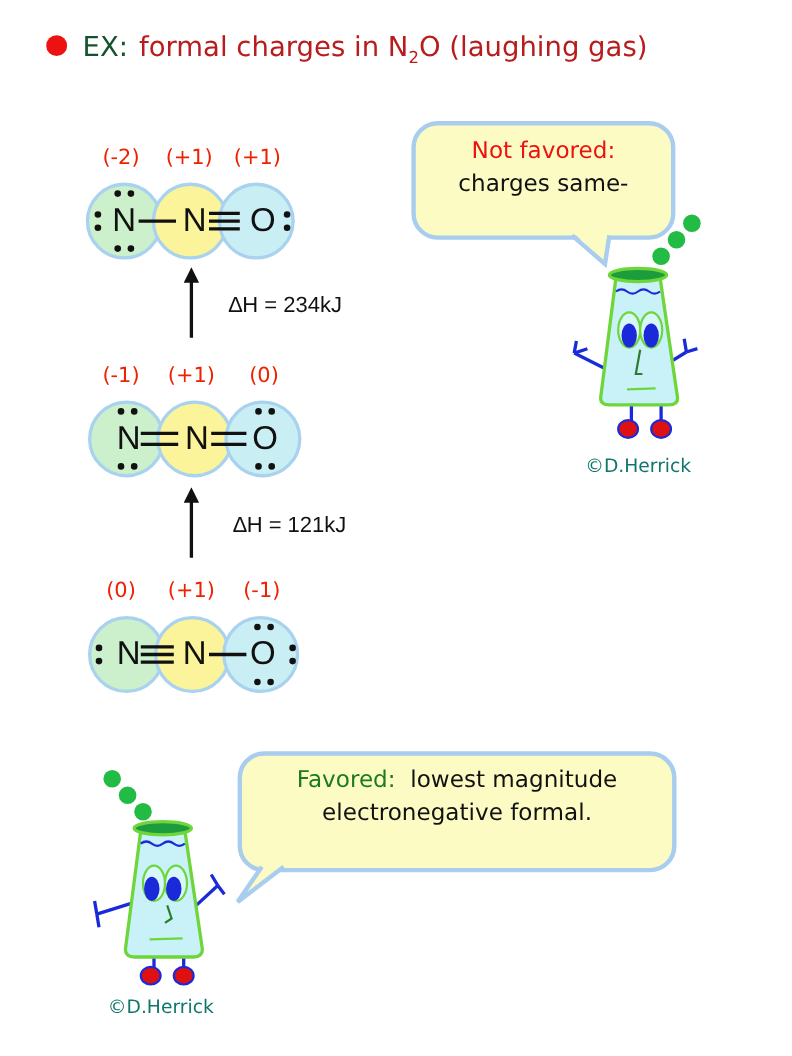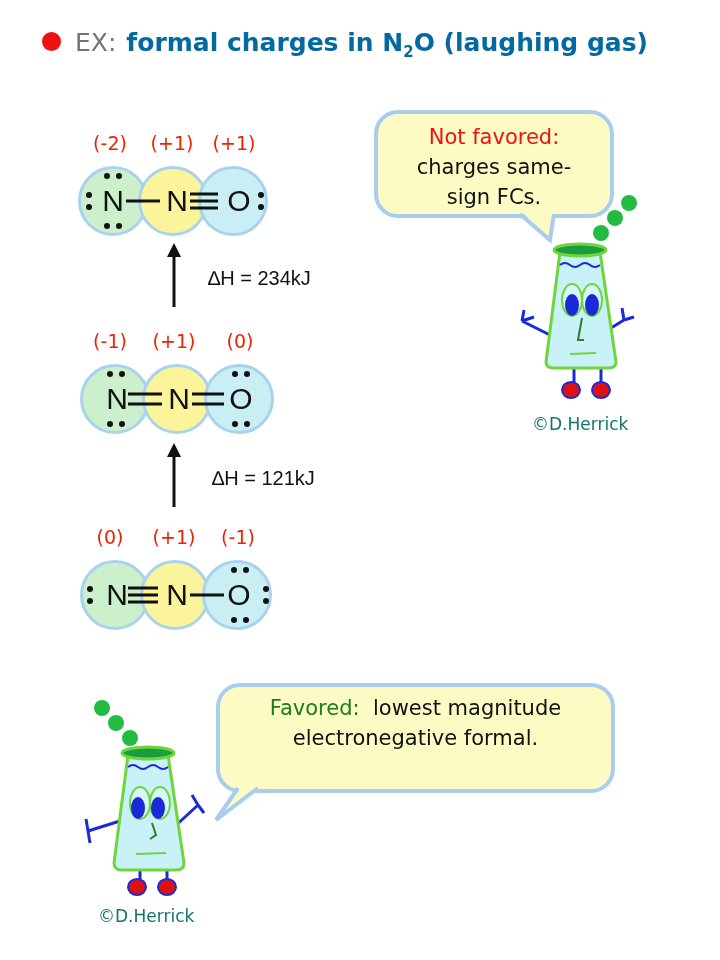--- a/index.html
+++ b/index.html
@@ -1,21 +1,21 @@
 <!DOCTYPE html>
 <html><head>
 <meta charset="utf-8">
 <style>
   html, body { margin:0; padding:0; background:#fff; }
   body { width:720px; height:960px; position:relative; overflow:hidden; font-family:"DejaVu Sans", sans-serif; }
   .abs { position:absolute; }
   .title { left:42px; top:28px; font-size:25px; white-space:nowrap; }
   .bullet { display:inline-block; width:19px; height:19px; border-radius:50%; background:#ee1111; vertical-align:middle; margin-right:14px; position:relative; top:-3px; }
-  .ex { color:#737373; }
-  .title-text { color:#0369a1; margin-left:10px;font-weight:bold; }
+  .ex { color:#14532d; }
+  .title-text { color:#b91c1c; margin-left:10px; }
   .title sub { font-size:15px; }
 
   .molecule { width:200px; height:110px; }
   .fc { position:absolute; top:0; font-size:19px; color:#ee2200; width:64px; text-align:center; }
   .atom { position:absolute; top:34px; width:64px; height:64px; border-radius:50%; }
   .a1 { left:0; background:#ccefcc; border:3px solid #a9d2ef; }
   .a2 { left:60px; background:#fbf49a; border:3px solid #a9d2ef; }
   .a3 { left:120px; background:#c9eff5; border:3px solid #a9d2ef; }
   .sym { position:absolute; top:34px; width:70px; height:70px; font-family:"Liberation Sans", sans-serif; font-size:30px; line-height:70px; text-align:center; color:#111; }
   .bondsvg { position:absolute; left:0; top:34px; }
@@ -135,21 +135,20 @@
     </g>
   </svg>
   <div class="sym" style="left:4px">N</div>
   <div class="sym" style="left:64px">N</div>
   <div class="sym" style="left:126px">O</div>
 </div>
 
 <div class="abs bubble" style="left:374px; top:110px; width:240px; height:108px; padding-top:8px;">
   <div class="hl-red">Not favored:</div>
   <div>charges same-</div>
-  <div>sign FCs.</div>
 </div>
 <svg class="abs" style="left:520px; top:210px;" width="44" height="34">
   <polygon points="0,0 34,0 30,30" fill="#fcfbc4"></polygon>
   <polyline points="0,4 30,30 34,4" fill="none" stroke="#a8cdef" stroke-width="4"></polyline>
 </svg>
 
 <svg class="abs" style="left:512px; top:190px;" width="130" height="210">
   <circle cx="117" cy="13" r="8" fill="#22bb44"></circle>
   <circle cx="103" cy="28" r="8" fill="#22bb44"></circle>
   <circle cx="89" cy="43" r="8" fill="#22bb44"></circle>

